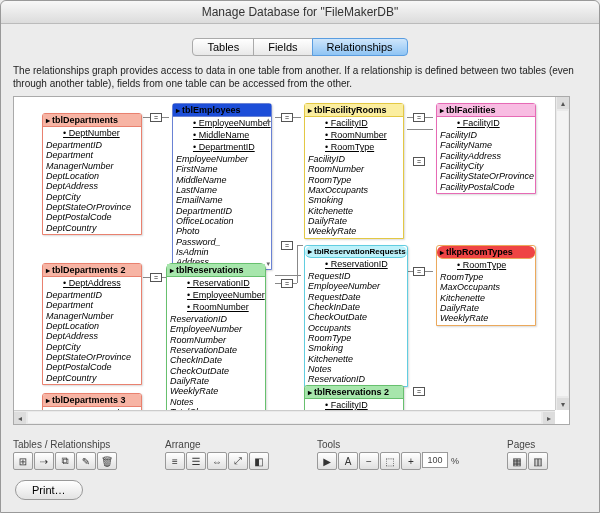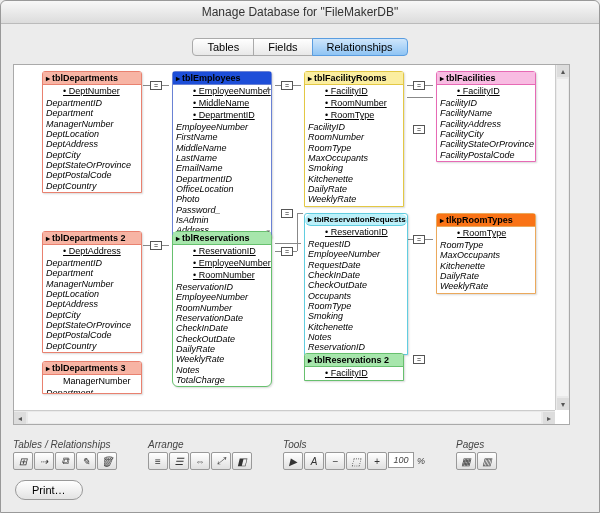--- a/index.html
+++ b/index.html
@@ -21,24 +21,24 @@
 .tblbox .flds div { white-space: nowrap; line-height: 1.15; }
 .tblbox .keyrow { padding: 1px 3px; text-decoration: underline; font-size:9px; white-space:nowrap;margin-left:17px; }
 .arrow { position:absolute; right:1px; font-size:7px; color:#666; }
 .tblbox .arrow-up{ top:12px;} .tblbox .arrow-down{ bottom:1px; right:1px;}
 .red { border-color:#e9816f; } .red .th { background:#f7b4a4; border-color:#e9816f; }
 .blue { border-color:#6a82d4; } .blue .th { background:#1d4ed8; border-color:#6a82d4; }
 .green { border-color:#67c06e; } .green .th { background:#a7e6ac; border-color:#67c06e; }
 .yellow { border-color:#e3c844; } .yellow .th { background:#fbeea0; border-color:#e3c844; }
 .pink { border-color:#e66ab5; } .pink .th { background:#f8bce2; border-color:#e66ab5; }
 .cyan { border-color:#61cde0; } .cyan .th { background:#bcf1fa; border-color:#61cde0;border-radius:6px; }
-.orange { border-color:#eba95c; } .orange .th { background:#f97316; border-color:#eba95c; }
+.orange { border-color:#eba95c; } .orange .th { background:#ef4444; border-color:#eba95c;border-radius:6px; }
 .reljoin { position:absolute; width:12px; height:9px; border:1px solid #555; background:#fff; font-size:7px; text-align:center; line-height:8px; }
 .line { position:absolute; background:#888; }
-.toolbar { display:flex; gap:31px; margin:6px 12px 0 12px; font-size:10px; color:#444;font-style:italic; }
+.toolbar { display:flex; gap:48px; margin:6px 12px 0 12px; font-size:10px; color:#444; }
 .toolgroup { display:flex; flex-direction:column; gap:2px; }
 .toolgroup .label { font-size:10px; }
 .btns { display:flex; gap:1px; }
 .tbtn { width:20px; height:18px; border:1px solid #999; background:linear-gradient(#fff,#e0e0e0); display:flex; align-items:center; justify-content:center; font-size:10px; color:#333; border-radius:2px; }
 .pagefield { width:26px; height:16px; border:1px solid #999; background:#fff; font-size:9px; text-align:center; line-height:14px; display:inline-block; }
 .footer { display:flex; justify-content:space-between; align-items:center; padding:10px 14px 12px 14px; }
 .macbtn { padding:3px 16px; border:1px solid #999; border-radius:10px; background:linear-gradient(#fff,#e3e3e3); font-size:11px; }
 .macbtn.primary { background:linear-gradient(#bfe0ff,#5ea4f0); border-color:#3f84d0; color:#000; font-weight:bold; padding:3px 22px;}
 .scrollbar-v { position:absolute; right:0; top:0; bottom:14px; width:14px; background:#eaeaea; border-left:1px solid #ccc;}
 .scrollbar-h { position:absolute; left:0; right:14px; bottom:0; height:14px; background:#eaeaea; border-top:1px solid #ccc;}
@@ -52,20 +52,21 @@
 <div class="window">
   <div class="titlebar">Manage Database for "FileMakerDB"</div>
 
   <div class="tabs">
     <div class="tab">Tables</div>
     <div class="tab">Fields</div>
     <div class="tab active">Relationships</div>
   </div>
 
   <div class="content">
+    <div class="desc">The relationships graph provides access to data in one table from another. If a relationship is defined between two tables (even through another table), fields from one table can be accessed from the other.</div>
 
     <div class="canvas">
 
       <div class="line" style="left:129px;top:20px;width:26px;height:1px;"></div>
       <div class="line" style="left:129px;top:180px;width:26px;height:1px;"></div>
       <div class="line" style="left:261px;top:20px;width:26px;height:1px;"></div>
       <div class="line" style="left:261px;top:178px;width:26px;height:1px;"></div>
       <div class="line" style="left:393px;top:20px;width:26px;height:1px;"></div>
       <div class="line" style="left:393px;top:32px;width:26px;height:1px;"></div>
       <div class="line" style="left:393px;top:174px;width:26px;height:1px;"></div>
@@ -76,21 +77,21 @@
       <div class="reljoin" style="left:136px;top:16px;">=</div>
       <div class="reljoin" style="left:136px;top:176px;">=</div>
       <div class="reljoin" style="left:267px;top:16px;">=</div>
       <div class="reljoin" style="left:267px;top:144px;">=</div>
       <div class="reljoin" style="left:267px;top:182px;">=</div>
       <div class="reljoin" style="left:399px;top:16px;">=</div>
       <div class="reljoin" style="left:399px;top:60px;">=</div>
       <div class="reljoin" style="left:399px;top:170px;">=</div>
       <div class="reljoin" style="left:399px;top:290px;">=</div>
 
-      <div class="tblbox red" style="left:28px;top:6px;">
+      <div class="tblbox red" style="left:28px;top:16px;">
         <div class="th">tblDepartments</div>
         <div class="keyrow">• DeptNumber</div>
         <div class="flds">
             <div>DepartmentID</div>
             <div>Department</div>
             <div>ManagerNumber</div>
             <div>DeptLocation</div>
             <div>DeptAddress</div>
             <div>DeptCity</div>
             <div>DeptStateOrProvince</div>
@@ -138,21 +139,21 @@
             <div>OfficeLocation</div>
             <div>Photo</div>
             <div>Password_</div>
             <div>IsAdmin</div>
             <div>Address</div>
           </div>
         <span class="arrow arrow-up">▴</span>
         <span class="arrow arrow-down">▾</span>
       </div>
 
-      <div class="tblbox green" style="left:158px;top:166px;border-radius:6px;">
+      <div class="tblbox green" style="left:152px;top:166px;border-radius:6px;">
         <div class="th">tblReservations</div>
         <div class="keyrow">• ReservationID</div>
         <div class="keyrow">• EmployeeNumber</div>
         <div class="keyrow">• RoomNumber</div>
         <div class="flds">
             <div>ReservationID</div>
             <div>EmployeeNumber</div>
             <div>RoomNumber</div>
             <div>ReservationDate</div>
             <div>CheckInDate</div>

